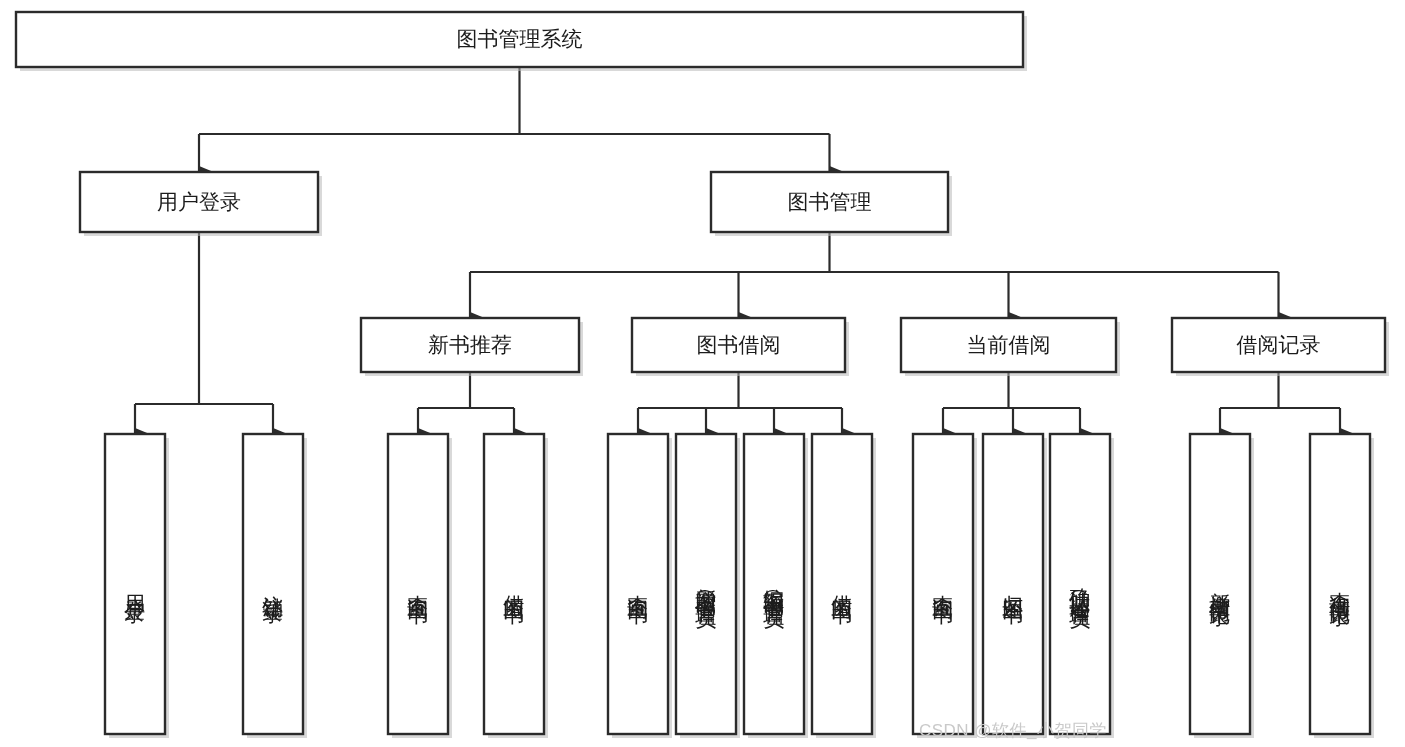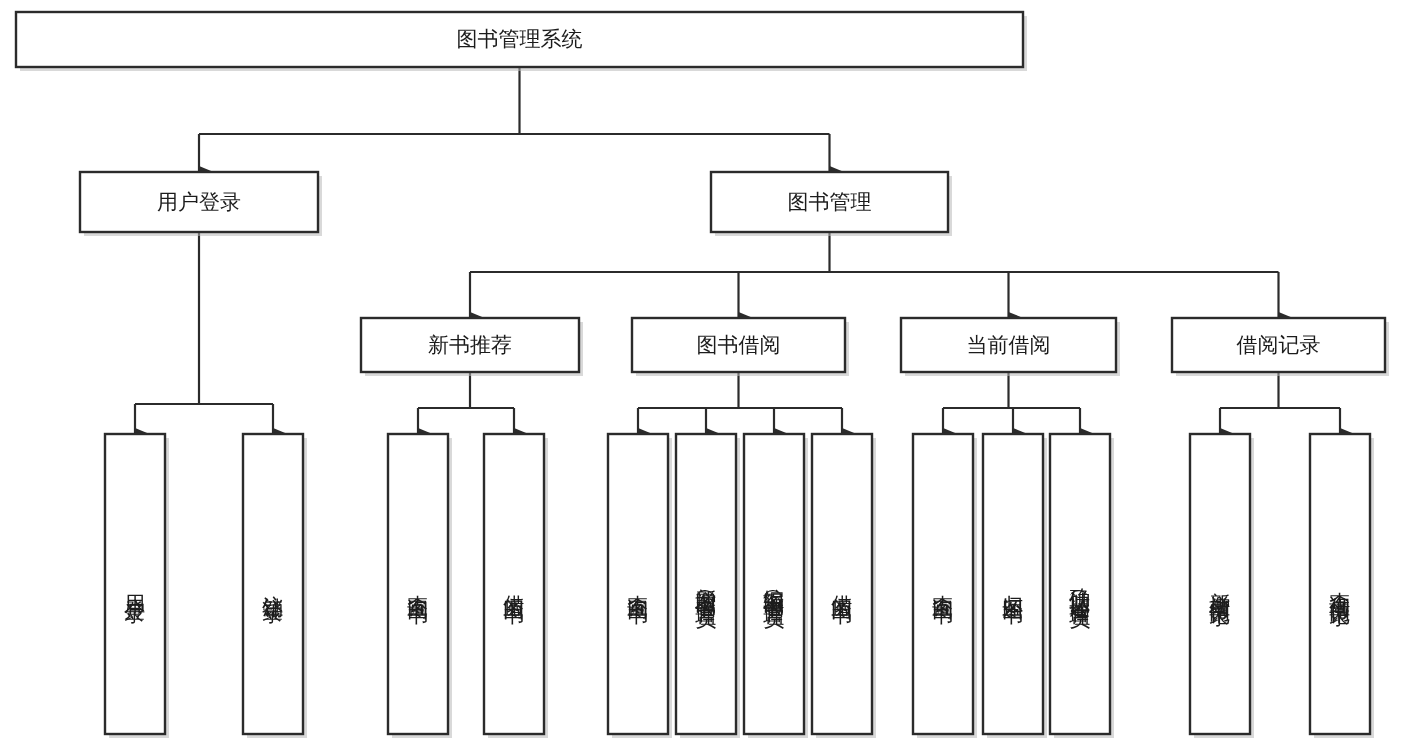--- a/index.html
+++ b/index.html
@@ -189,14 +189,15 @@
       <div class="leaf-label-wrap" style="left: 676px; top: 434px; width: 60px; height: 300px;">新增图书（管理员）</div>
       <div class="leaf-label-wrap" style="left: 744px; top: 434px; width: 60px; height: 300px;">编辑图书（管理员）</div>
       <div class="leaf-label-wrap" style="left: 812px; top: 434px; width: 60px; height: 300px;">借阅图书</div>
       <div class="leaf-label-wrap" style="left: 913px; top: 434px; width: 60px; height: 300px;">查询图书</div>
       <div class="leaf-label-wrap" style="left: 983px; top: 434px; width: 60px; height: 300px;">归还图书</div>
       <div class="leaf-label-wrap" style="left: 1050px; top: 434px; width: 60px; height: 300px;">确认归还（管理员）</div>
       <div class="leaf-label-wrap" style="left: 1190px; top: 434px; width: 60px; height: 300px;">新增借阅记录</div>
       <div class="leaf-label-wrap" style="left: 1310px; top: 434px; width: 60px; height: 300px;">查询借阅记录</div>
     </div>
 
+  <div class="watermark">CSDN @软件_小贺同学</div>
 
 </div>
 
 </body></html>

